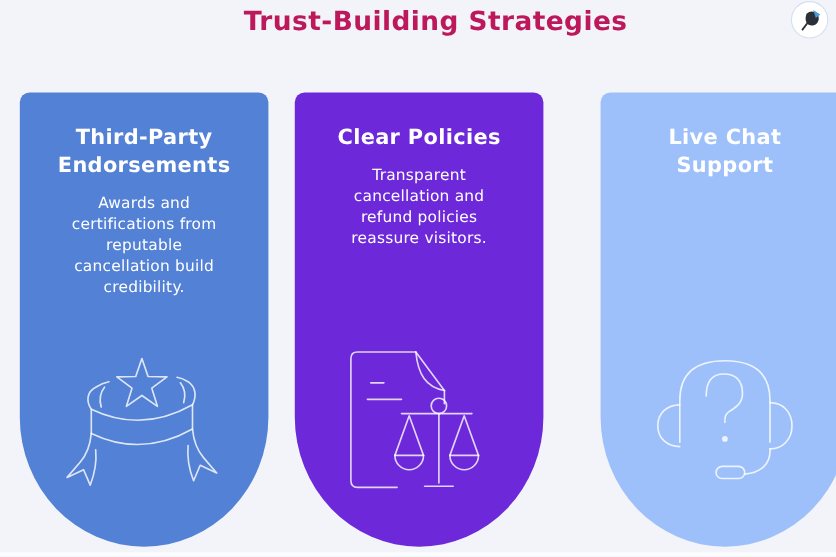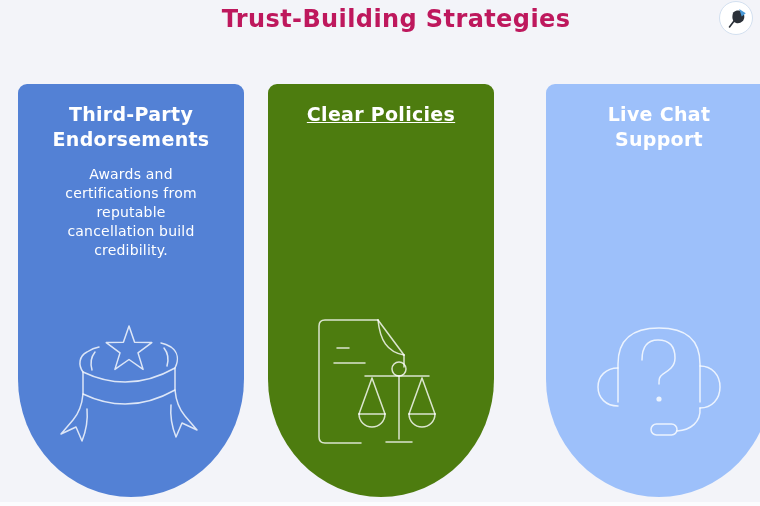--- a/index.html
+++ b/index.html
@@ -21,21 +21,21 @@
   }
   .card{
     position:absolute;top:84px;width:226px;height:413px;
     border-radius:9px 9px 113px 113px / 9px 9px 118px 118px;
     color:#ffffff;text-align:center;
   }
   .card.c1{left:18px;}
   .card.c2{left:268px;}
   .card.c3{left:546px;}
   .card-heading{
-    margin-top:18px;padding:0 10px;
+    margin-top:29px;padding:0 10px;
     font-size:19px;line-height:25px;font-weight:700;
     white-space:pre-line;letter-spacing:.3px;
   }
   .card-body{
     margin:13px auto 0;max-width:158px;
     font-size:14px;line-height:19px;letter-spacing:.2px;
   }
   .card-icon{
     position:absolute;top:226px;left:50%;margin-left:-80px;
     width:160px;height:145px;
@@ -73,22 +73,23 @@
       <path d="M32,62 C27,55 28,46 36,42 Q42,38 48,37"></path>
       <path d="M41,60 C39,53 40,47 44,42"></path>
       <path d="M124,58 C128,50 127,42 120,37 Q115,34 110,33"></path>
       <path d="M116,56 C118,49 117,43 113,38"></path>
       <path d="M32,84 C31,95 28,103 22,110 L10,124 L25,117 L31,131 C35,121 37,110 36,99"></path>
       <path d="M124,80 C125,91 128,99 134,106 L146,120 L131,113 L125,127 C121,117 119,106 120,95"></path>
     </svg>
   </span>
 </div>
 
-<div class="card c2" style="background-color: #4d7c0f; text-decoration: underline;">
+<div class="card c2" style="background-color: #6d28d9;">
   <div class="card-heading">Clear Policies</div>
+  <div class="card-body">Transparent cancellation and refund policies reassure visitors.</div>
   <span class="card-icon">
     <svg class="icon-svg" width="160" height="145" viewBox="0 0 160 145">
       <path d="M77,10 L24,10 Q18,10 18,16 L18,127 Q18,133 24,133 L60,133"></path>
       <path d="M77,10 L103,45"></path>
       <path d="M77,10 C79,30 86,42 103,45"></path>
       <path d="M103,45 L103,57"></path>
       <path d="M36,38 L48,38"></path>
       <path d="M33,53 L64,53"></path>
       <path d="M64,66 L128,66"></path>
       <circle cx="98" cy="59" r="7"></circle>

